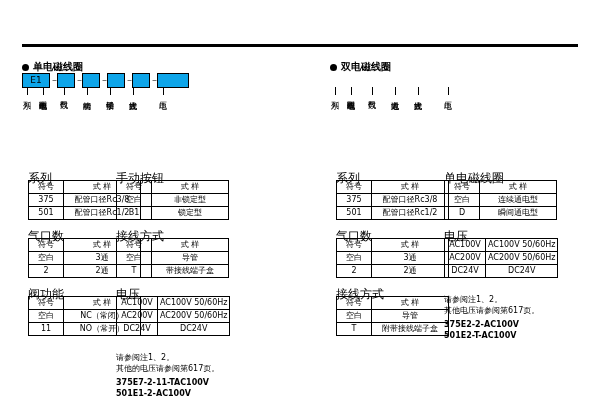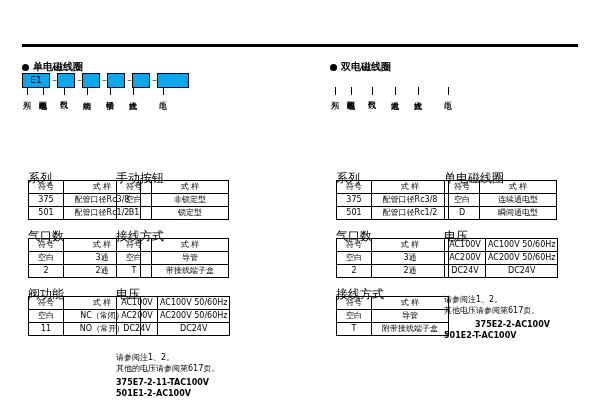--- a/index.html
+++ b/index.html
@@ -313,17 +313,17 @@
     <tr>
       <td>DC24V</td>
       <td>DC24V</td>
     </tr>
   </tbody>
     </table>
 
   <div class="note" style="left:444px;top:294px;">
     <div>请参阅注1、2。</div>
     <div>其他电压请参阅第617页。</div>
-    <div style="margin-top:3px;font-weight:bold;margin-left:31px;">375E2-2-AC100V</div>
+    <div style="margin-top:3px;font-weight:bold;">375E2-2-AC100V</div>
     <div style="font-weight:bold;">501E2-T-AC100V</div>
   </div>
 
 </div>
 
 </body></html>

